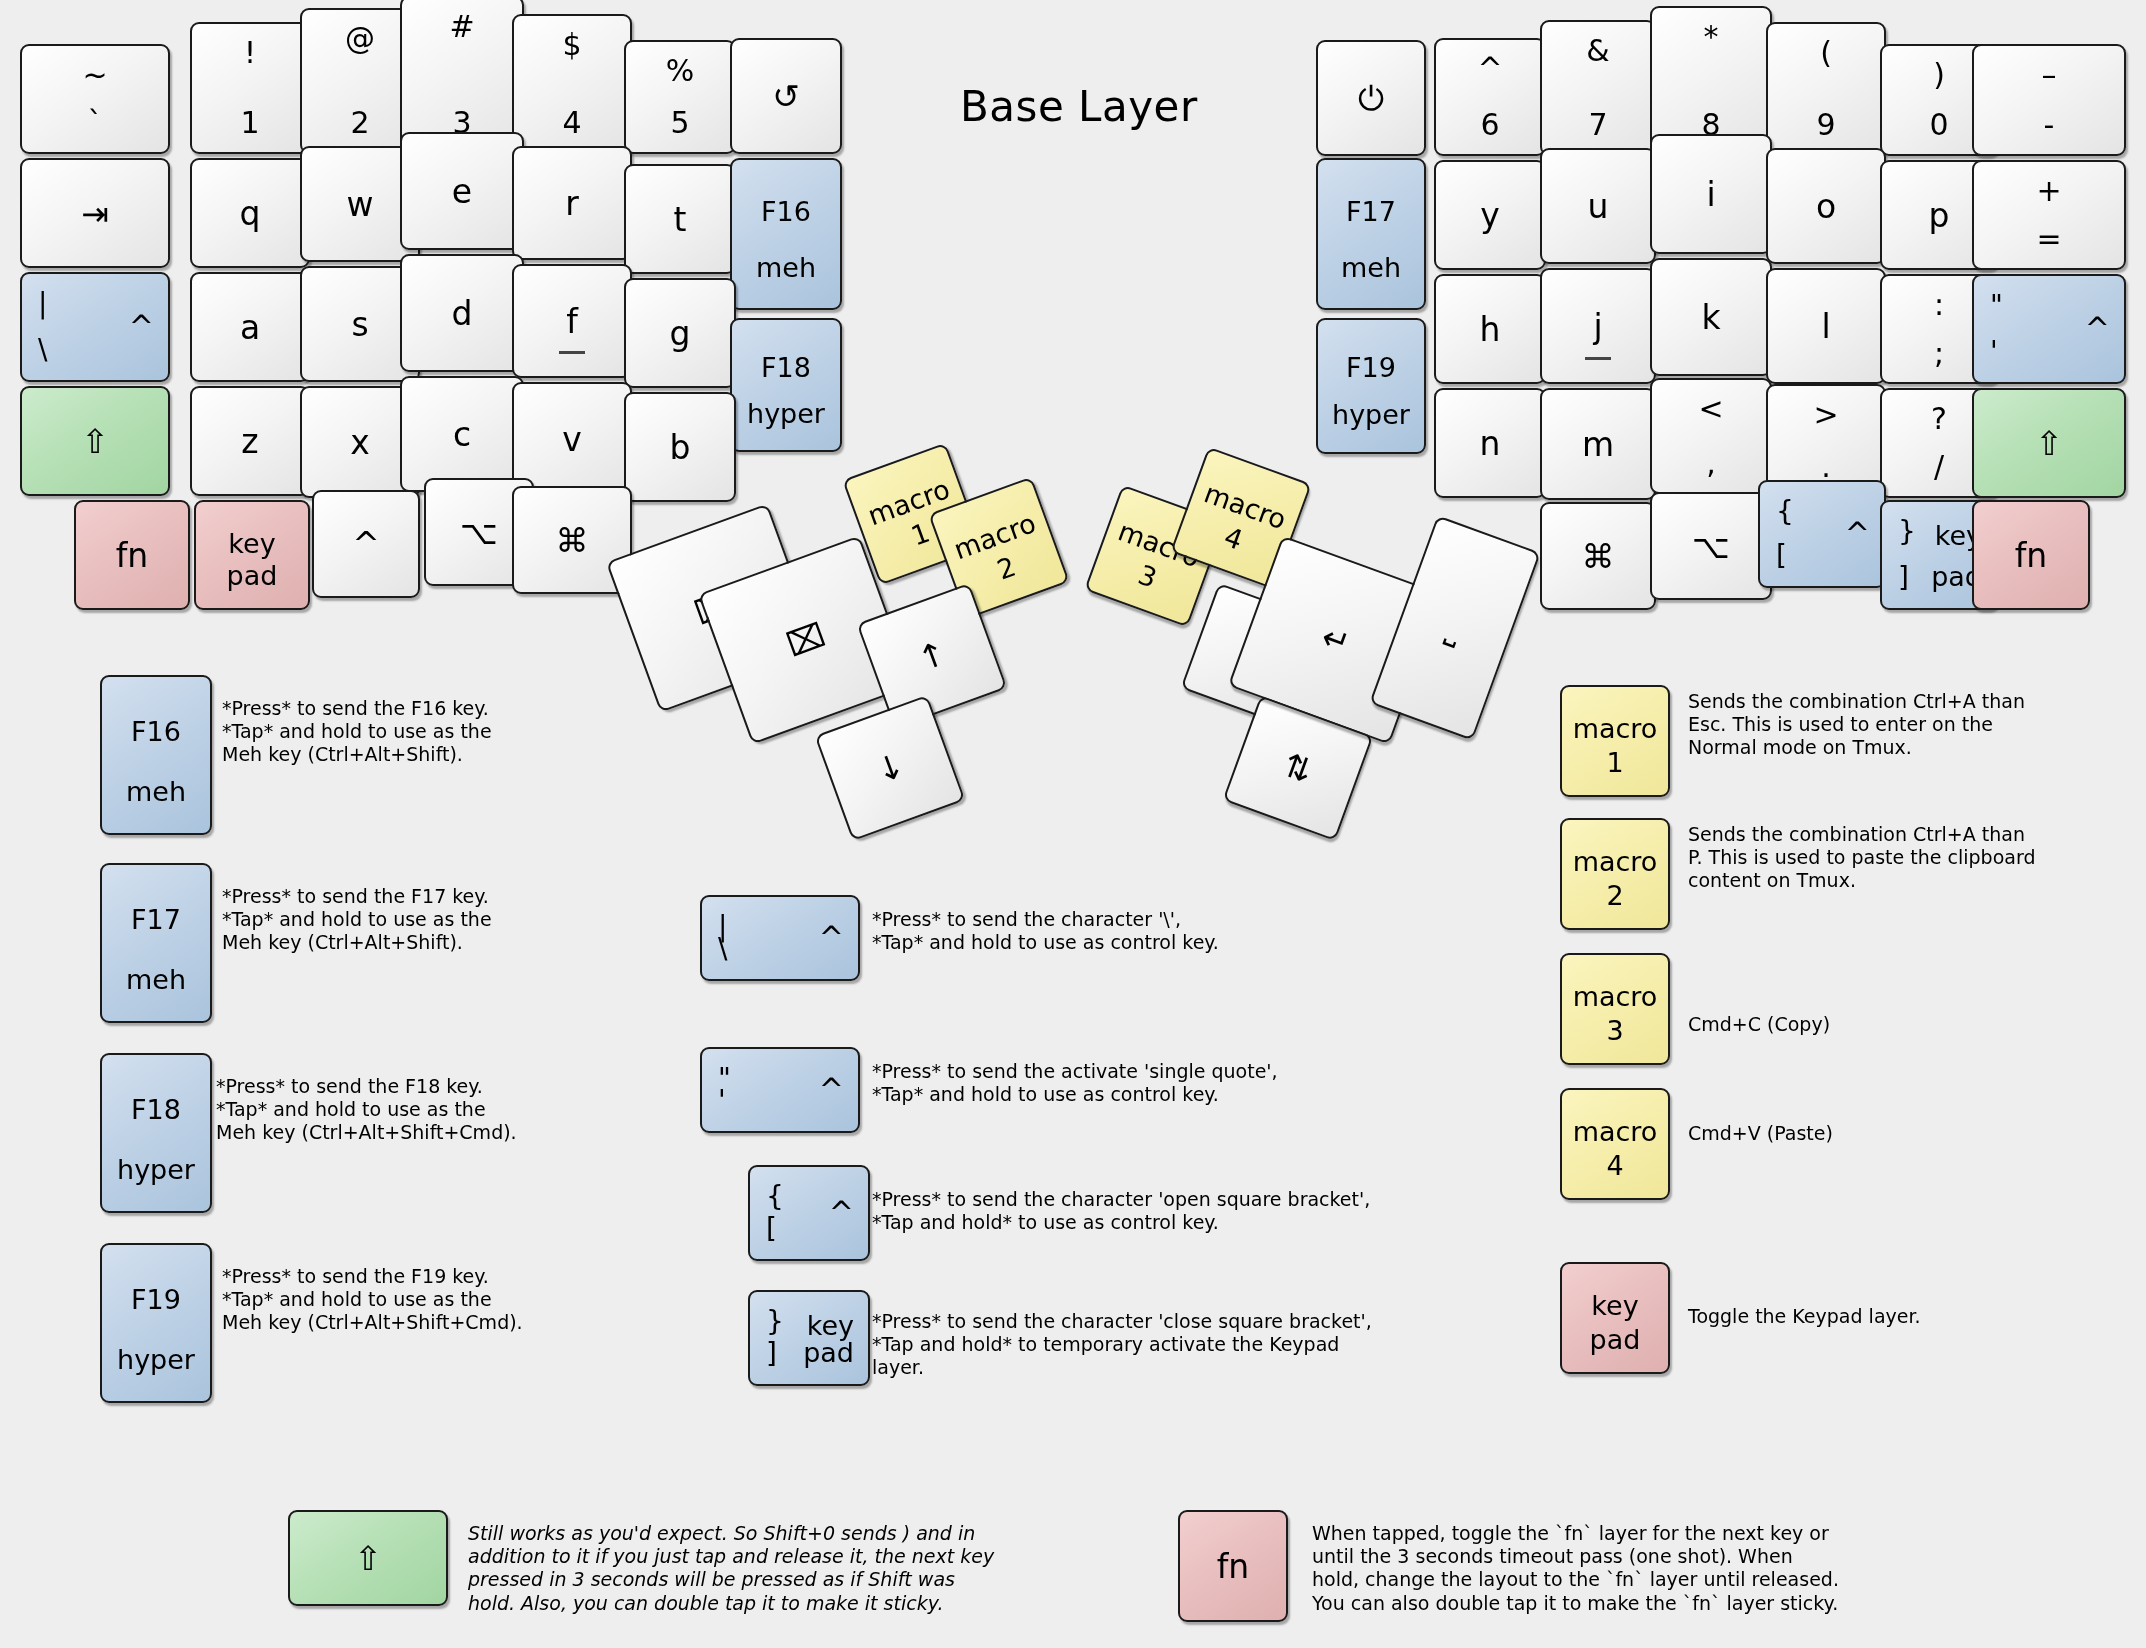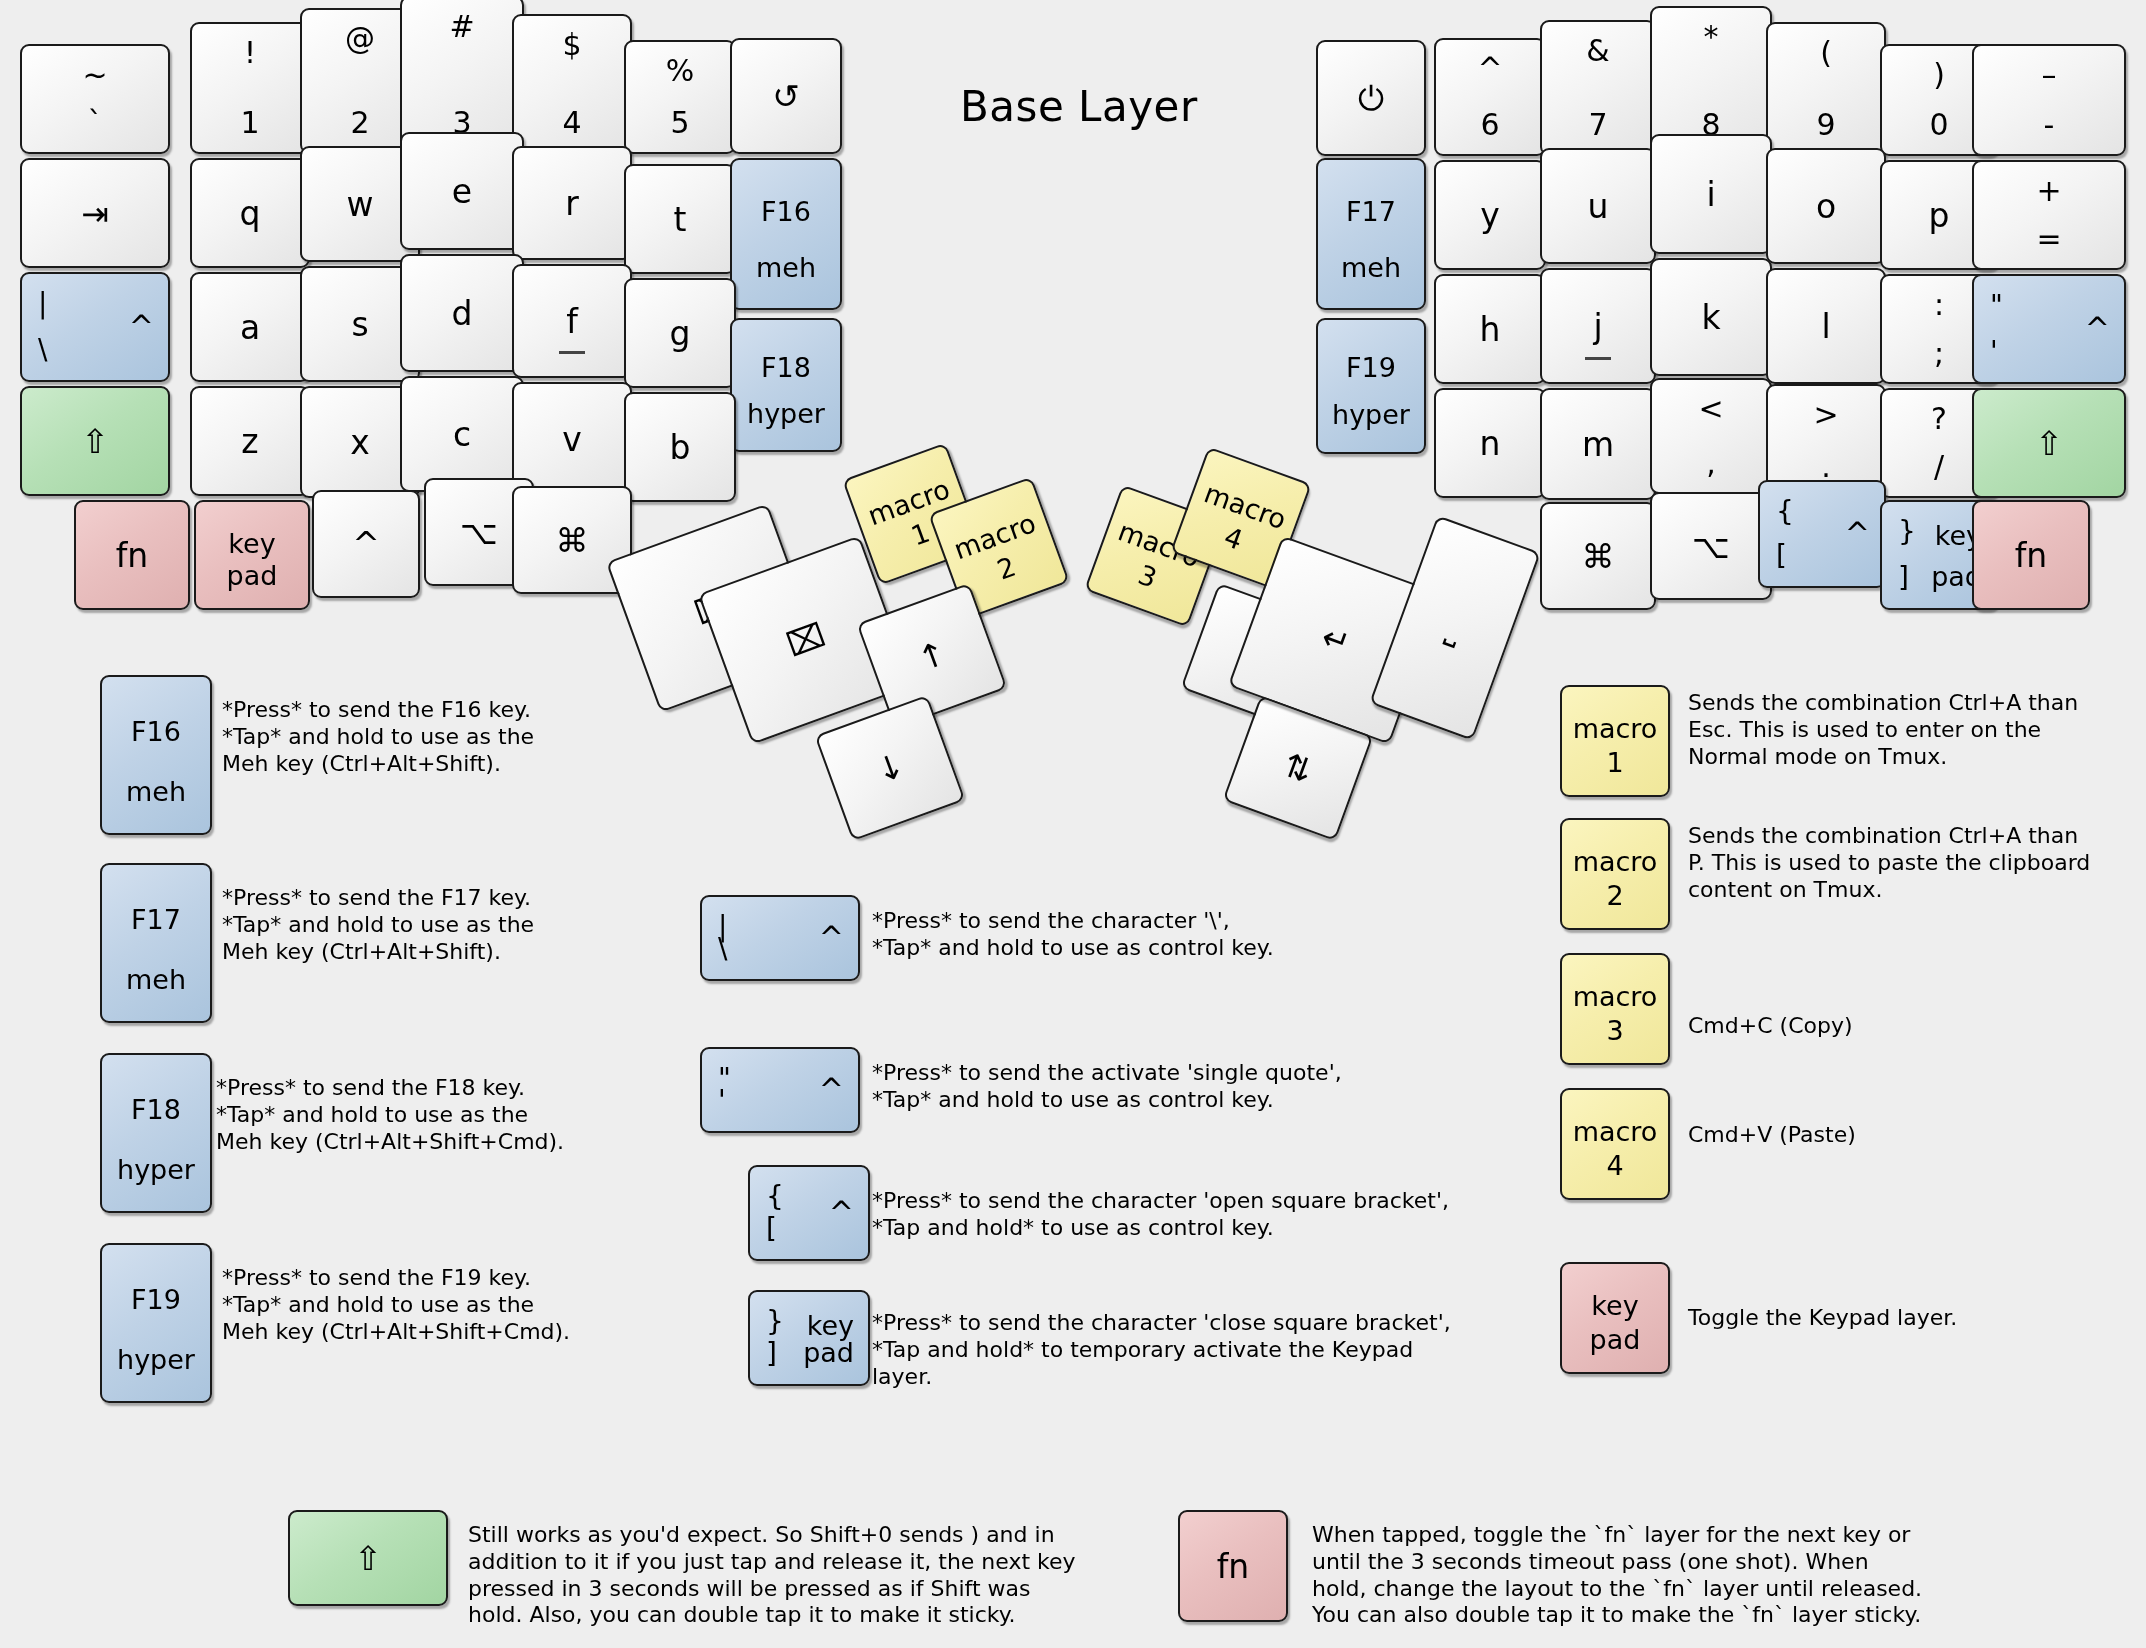--- a/index.html
+++ b/index.html
@@ -116,21 +116,21 @@
 
   .title {
     position: absolute;
     font-size: 42px;
     color: #000;
     letter-spacing: 0.5px;
   }
 
   .legend-text {
     position: absolute;
-    font-size: 22px;
+    font-size: 19px;
     color: #000;
     line-height: 1.22;
     white-space: pre-line;
   }
 </style>
 </head>
 <body>
 
 <div id="stage">
   <div class="title" id="title" style="left:960px; top:50px;margin-top:32px;">Base Layer</div>
@@ -482,21 +482,21 @@
     </div>
     <div class="legend-text" style="left: 1688px; top: 1122px; width: 420px;">Cmd+V (Paste)</div>
     <div class="key k-pink" style="left: 1560px; top: 1262px; width: 110px; height: 112px;">
       <span class="lbl t1">key</span>
       <span class="lbl t2">pad</span>
     </div>
     <div class="legend-text" style="left: 1688px; top: 1305px; width: 420px;">Toggle the Keypad layer.</div>
     <div class="key k-green" style="left: 288px; top: 1510px; width: 160px; height: 96px;">
       <span class="lbl c">⇧</span>
     </div>
-    <div class="legend-text" style="left: 468px; top: 1522px; width: 700px;">Still works as you'd expect. So Shift+0 sends ) and in
+    <div class="legend-text" style="left: 468px; top: 1522px; width: 700px; font-style: italic;">Still works as you'd expect. So Shift+0 sends ) and in
 addition to it if you just tap and release it, the next key
 pressed in 3 seconds will be pressed as if Shift was
 hold. Also, you can double tap it to make it sticky.</div>
     <div class="key k-pink" style="left: 1178px; top: 1510px; width: 110px; height: 112px;">
       <span class="lbl c">fn</span>
     </div>
     <div class="legend-text" style="left: 1312px; top: 1522px; width: 740px;">When tapped, toggle the `fn` layer for the next key or
 until the 3 seconds timeout pass (one shot). When
 hold, change the layout to the `fn` layer until released.
 You can also double tap it to make the `fn` layer sticky.</div>

